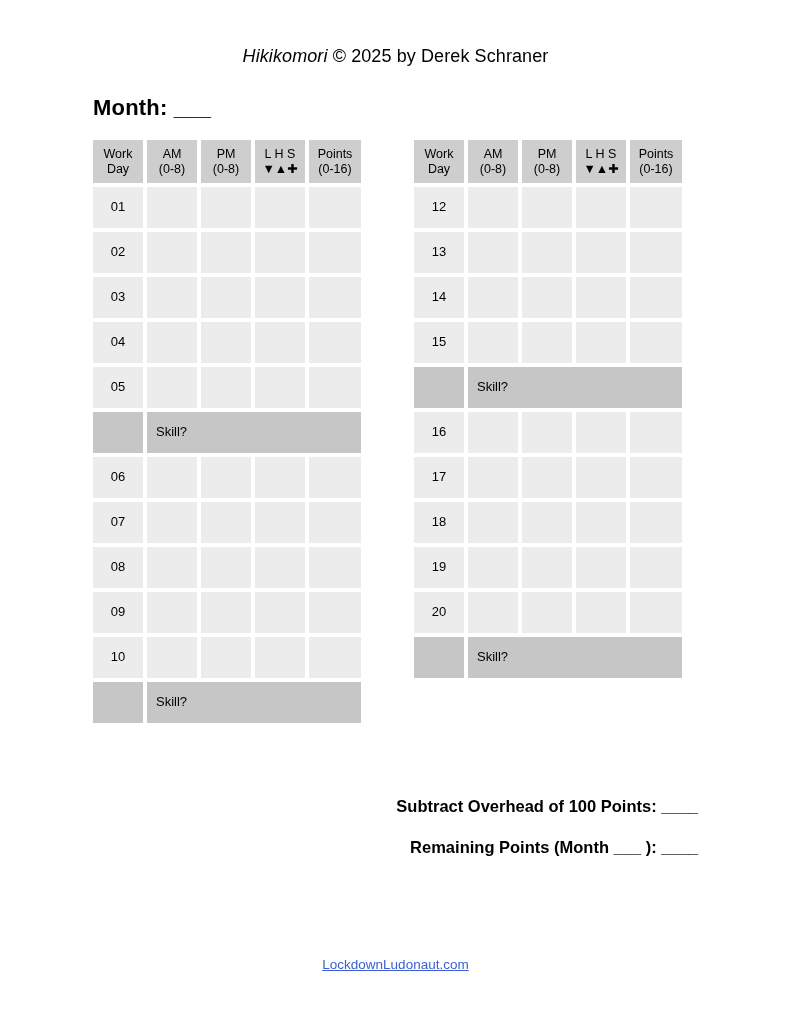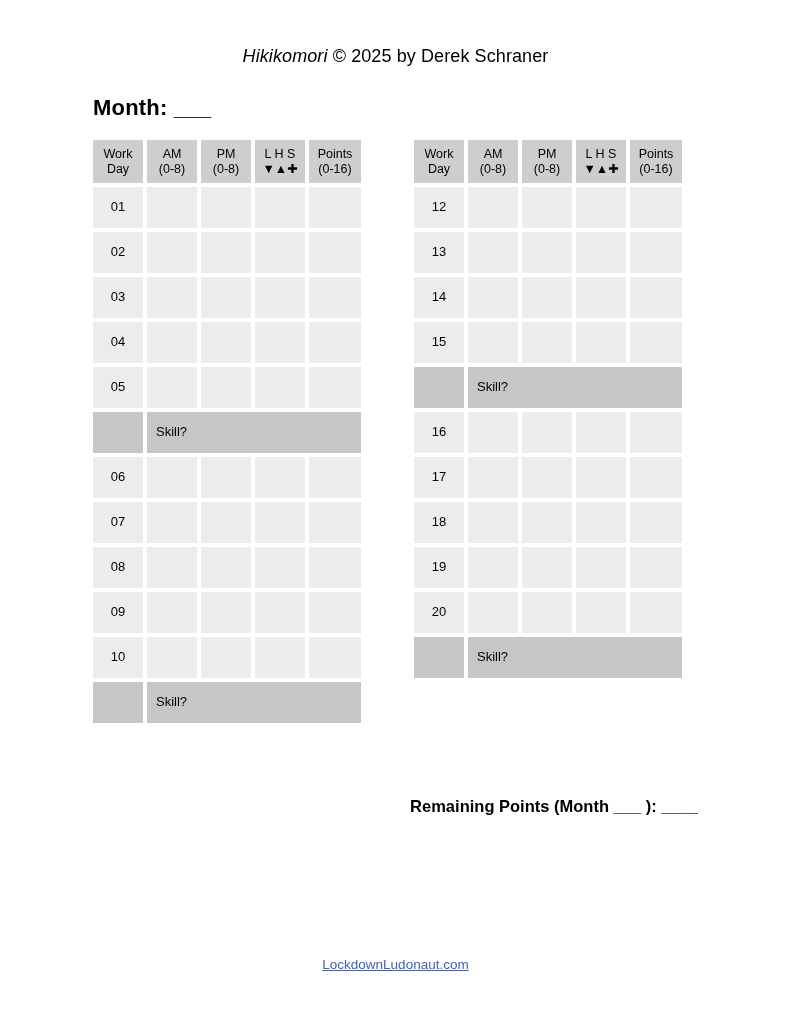--- a/index.html
+++ b/index.html
@@ -346,18 +346,19 @@
     </div>
 
     <div class="row skillrow">
       <div class="cell skill-blank"></div>
       <div class="cell skill-label">Skill?</div>
     </div>
   </div>
 </div>
 
 <div class="totals">
+  <div>Subtract Overhead of 100 Points: ____</div>
   <div>Remaining Points (Month ___ ): ____</div>
 </div>
 
 <div class="footer">
   <a href="#">LockdownLudonaut.com</a>
 </div>
 
 </body></html>

